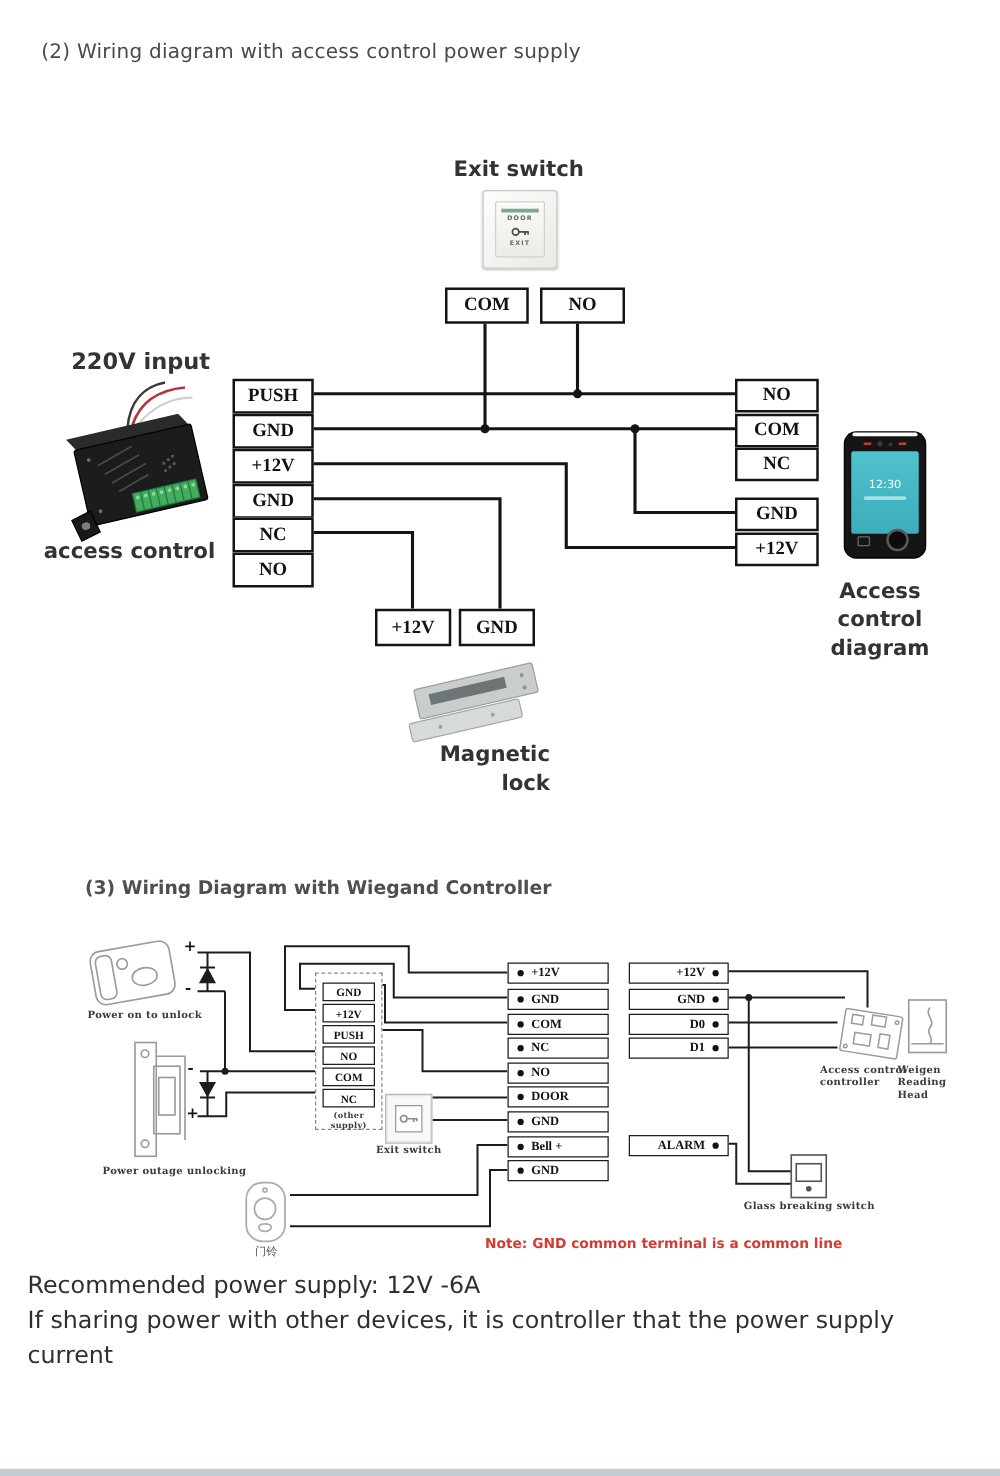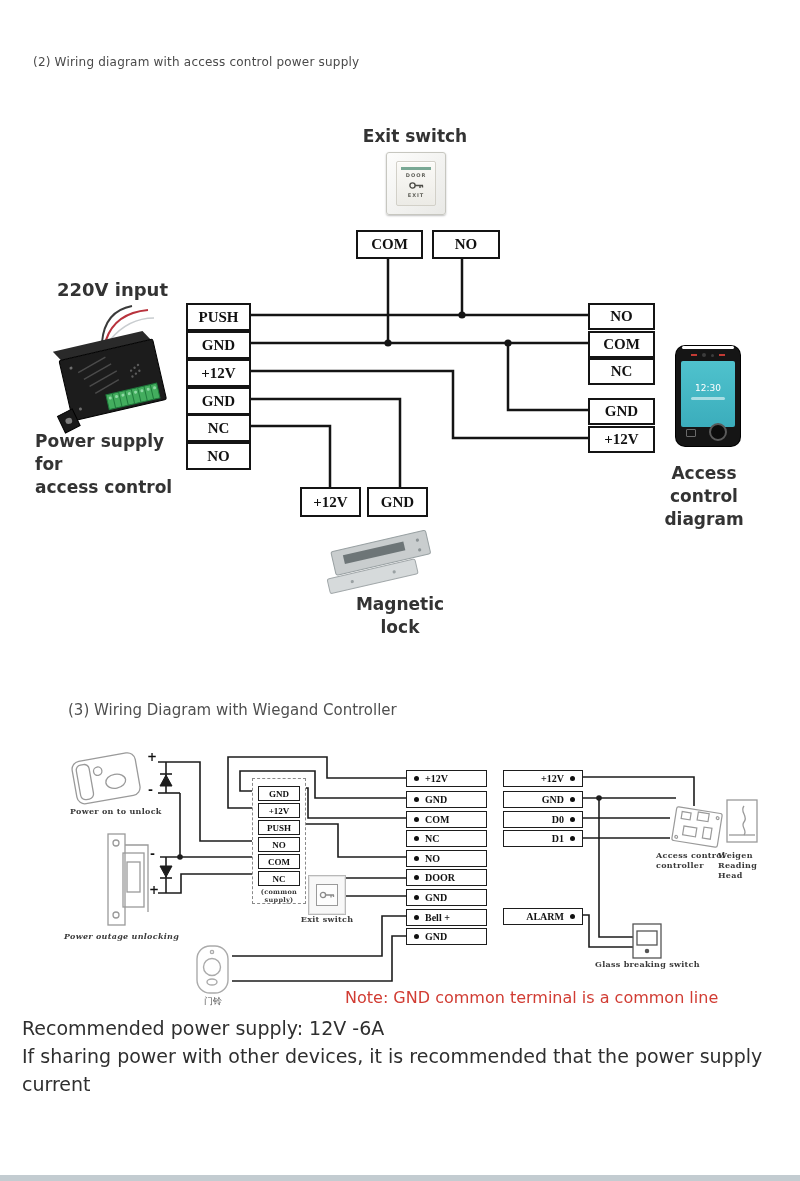--- a/index.html
+++ b/index.html
@@ -2,25 +2,25 @@
 <html><head>
 <meta charset="utf-8">
 <style>
   html,body{margin:0;padding:0;background:#ffffff;}
   #stage{position:relative;width:800px;height:1181px;background:#fff;overflow:hidden;
          font-family:"DejaVu Sans","Liberation Sans",sans-serif;color:#333;}
   .abs{position:absolute;}
   .svgwire{position:absolute;left:0;top:0;pointer-events:none;}
 
   
-  .h-main{font-size:12px;color:#4a4a4a;letter-spacing:.2px;margin-top:24px;}
+  .h-main{font-size:16px;color:#4a4a4a;letter-spacing:.2px;}
   .h-sub{font-size:15px;color:#4f4f4f;}
   .cap2{font-weight:bold;font-size:17px;color:#333;line-height:23px;}
   .footer-txt{font-size:19px;color:#2f2f2f;line-height:28px;}
-  .note-red{font-weight:normal;font-size:16px;}
+  .note-red{font-weight:bold;font-size:11px;margin-left:43px;}
 
   
   .term2{border:2.4px solid #141414;background:#fff;display:flex;align-items:center;justify-content:center;
          font-family:"Liberation Serif","DejaVu Serif",serif;font-weight:bold;font-size:15px;color:#111;}
 
   
   .term3{border:1.5px solid #1d1d1d;background:#fff;display:flex;align-items:center;
          font-family:"Liberation Serif","DejaVu Serif",serif;font-weight:bold;font-size:10px;color:#111;}
   .term3 .dot{width:5px;height:5px;border-radius:50%;background:#111;flex:0 0 auto;}
   .term3.l .dot{margin:0 6px 0 7px;}
@@ -242,21 +242,20 @@
       <g fill="#6e6e6e">
         <circle cx="30" cy="56" r="1.5"></circle>
           <circle cx="30" cy="98" r="1.5"></circle>
       </g>
       <polygon points="6,100 22,96 26,114 10,118" fill="#191919" stroke="#000"></polygon>
       <ellipse cx="16" cy="107" rx="3.4" ry="3" fill="#7e7e7e"></ellipse>
     </g>
   </svg>
 
   <div class="abs cap2" style="left:35px;top:430px;width:150px;">
-    <div>Power supply for</div>
     <div>access control</div>
   </div>
 
   <div class="abs term2" style="left:186px;top:303px;width:61px;height:24px;">PUSH</div>
   <div class="abs term2" style="left:186px;top:331px;width:61px;height:24px;">GND</div>
   <div class="abs term2" style="left:186px;top:359px;width:61px;height:24px;">+12V</div>
   <div class="abs term2" style="left:186px;top:387px;width:61px;height:24px;">GND</div>
   <div class="abs term2" style="left:186px;top:414px;width:61px;height:24px;">NC</div>
   <div class="abs term2" style="left:186px;top:442px;width:61px;height:24px;">NO</div>
 
@@ -282,40 +281,40 @@
     <div class="ring"></div>
   </div>
 
   <div class="abs cap2" style="left:640px;top:462px;width:128px;text-align:center;">
     <div>Access control</div>
     <div>diagram</div>
   </div>
 
   <div class="abs term2" style="left:300px;top:487px;width:57px;height:26px;">+12V</div>
   <div class="abs term2" style="left:367px;top:487px;width:57px;height:26px;">GND</div>
-  <div class="abs cap2" style="left:340px;top:593px;width:120px;text-align:center;">Magnetic lock</div>
-
-  <div class="abs h-sub" style="left:68px;top:701px;">(3) Wiring Diagram with Wiegand Controller</div>
+  <div class="abs cap2" style="left:320px;top:593px;width:120px;text-align:right;">Magnetic lock</div>
+
+  <div class="abs h-sub" style="left:68px;top:701px;font-weight:bold;">(3) Wiring Diagram with Wiegand Controller</div>
 
   <div class="abs cap3" style="left:70px;top:806px;">Power on to unlock</div>
-  <div class="abs cap3" style="left:64px;top:931px;font-style:italic;">Power outage unlocking</div>
+  <div class="abs cap3" style="left:82px;top:931px;">Power outage unlocking</div>
 
   <div class="abs sign" style="left:147px;top:750px;">+</div>
   <div class="abs sign" style="left:148px;top:783px;">-</div>
   <div class="abs sign" style="left:150px;top:847px;">-</div>
   <div class="abs sign" style="left:149px;top:883px;">+</div>
 
   <div class="abs psu3-box" style="left:252px;top:778px;width:52px;height:124px;">
     <div class="psu3-term" style="top:7px;">GND</div>
     <div class="psu3-term" style="top:24px;">+12V</div>
     <div class="psu3-term" style="top:41px;">PUSH</div>
     <div class="psu3-term" style="top:58px;">NO</div>
     <div class="psu3-term" style="top:75px;">COM</div>
     <div class="psu3-term" style="top:92px;">NC</div>
-    <div class="abs cap3" style="left:0;right:0;top:109px;text-align:center;font-size:6.5px;font-weight:bold;">(common supply)</div>
+    <div class="abs cap3" style="left:0;right:0;top:109px;text-align:center;font-size:6.5px;font-weight:bold;">(other supply)</div>
   </div>
 
   <div class="abs exit3" style="left:308px;top:875px;width:36px;height:38px;">
     <div class="in">
       <svg width="18" height="10" viewBox="0 0 18 10" style="margin:5px 0 0 2px;">
         <circle cx="4" cy="5" r="2.6" fill="none" stroke="#8a8a8a" stroke-width="1.3"></circle>
         <path d="M7 5 H15 M12 5 V7.5 M14.5 5 V7" stroke="#8a8a8a" stroke-width="1.3" fill="none"></path>
       </svg>
     </div>
   </div>
@@ -387,17 +386,17 @@
     <div>Weigen Reading</div>
     <div>Head</div>
   </div>
   <div class="abs cap3" style="left:595px;top:959px;width:110px;text-align:left;">Glass breaking switch</div>
   <div class="abs" style="left:198px;top:995px;width:30px;text-align:center;font-size:9px;color:#555;">门铃</div>
 
   <div class="abs note-red" style="left:345px;top:988px;color:#d13c33;">Note: GND common terminal is a common line</div>
 
   <div class="abs footer-txt" style="left:22px;top:1014px;width:760px;">
     <div>Recommended power supply: 12V -6A</div>
-    <div>If sharing power with other devices, it is recommended that the power supply current</div>
+    <div>If sharing power with other devices, it is controller that the power supply current</div>
   </div>
 
   <div class="abs" style="left:0;bottom:0;width:800px;height:6px;background:#c3ccd1;"></div>
 </div>
 
 </body></html>

